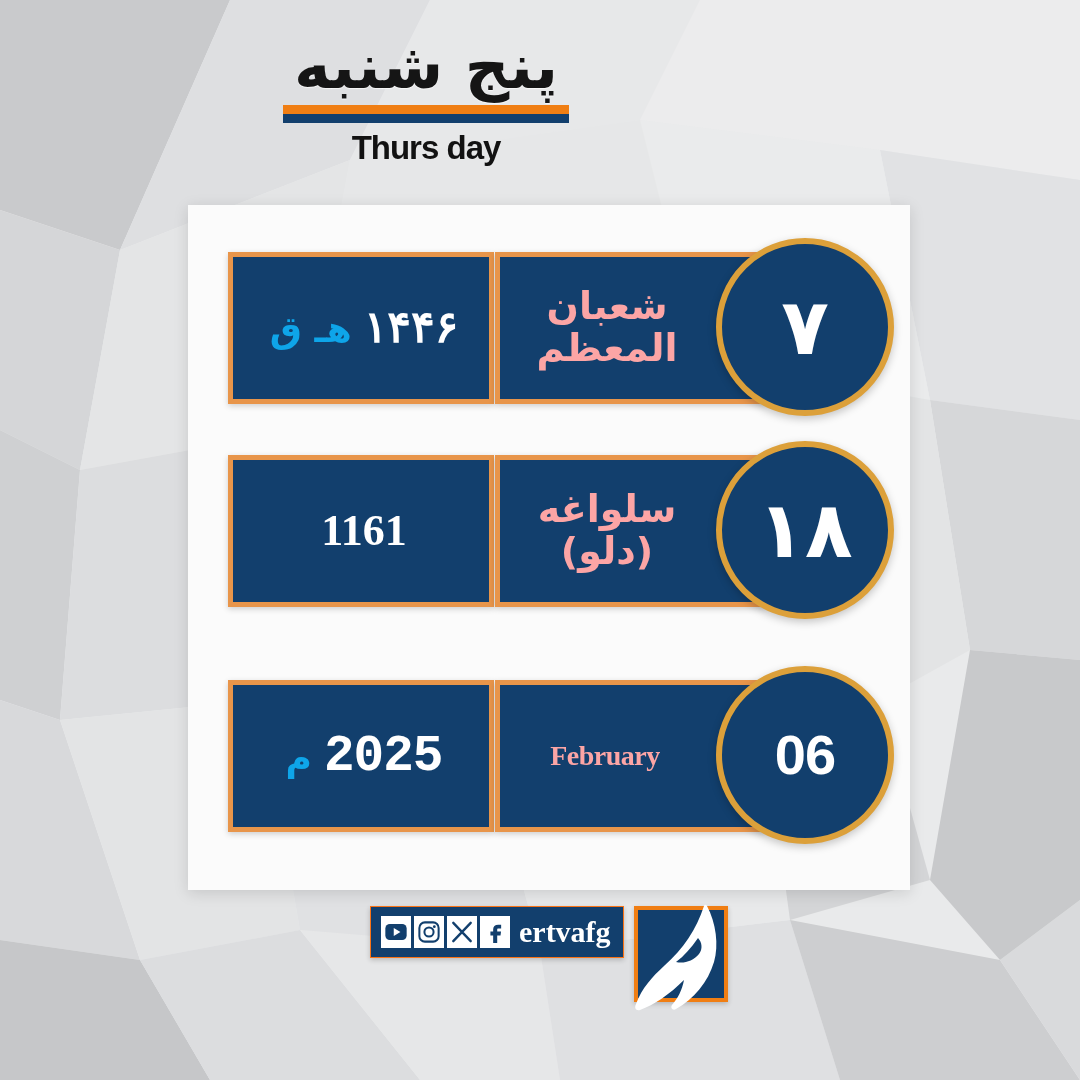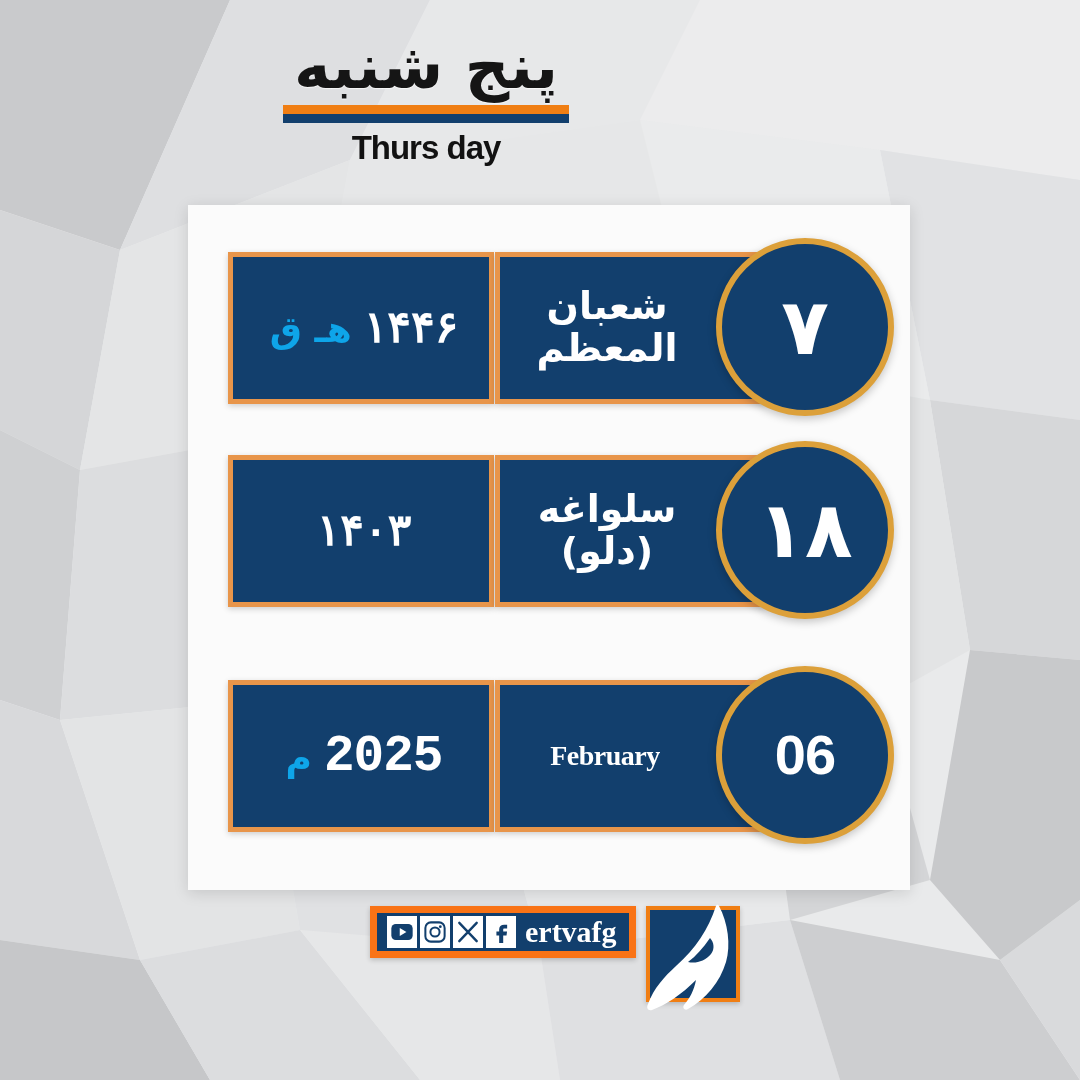--- a/index.html
+++ b/index.html
@@ -131,21 +131,21 @@
     font-family: "DejaVu Sans", sans-serif;
     font-size: 36px;
     font-weight: bold;
     color: #0ea5e9;
     line-height: 1;
   }
   .month-name {
     font-family: "DejaVu Sans", sans-serif;
     font-size: 38px;
     font-weight: bold;
-    color: #ffffff;
+    color: #fca5a5;
     direction: rtl;
     text-align: center;
     padding-right: 48px;
     line-height: 1.1;
     width: 100%;
     box-sizing: border-box;
   }
   .month-name.latin {
     font-family: Liberation Serif, serif;
     font-size: 28px;
@@ -188,21 +188,21 @@
     position: absolute;
     left: 370px;
     top: 906px;
     z-index: 6;
     display: flex;
     align-items: flex-start;
     gap: 10px;
   }
   #social-bar {
     background: #123f6d;
-    border: 7px solid #f97316;
+    border: 1px solid #f97316;
     box-sizing: border-box;
     height: 52px;
     padding: 0 12px 0 10px;
     display: flex;
     align-items: center;
     gap: 3px;
     box-shadow: 0 2px 5px rgba(0,0,0,0.2);
   }
   .social-icon {
     width: 30px;
@@ -295,21 +295,21 @@
         <span class="month-name">شعبان المعظم</span>
       </div>
       <div class="day-circle">
         <span class="day-num">۷</span>
       </div>
     </div>
 
     <div class="cal-row r2">
       <div class="year-box">
         <div class="year-inner">
-          <span class="year-num">۱۴۰۳</span>
+          <span class="year-num">1161</span>
         </div>
       </div>
       <div class="month-box">
         <span class="month-name">سلواغه (دلو)</span>
       </div>
       <div class="day-circle">
         <span class="day-num">۱۸</span>
       </div>
     </div>
 

